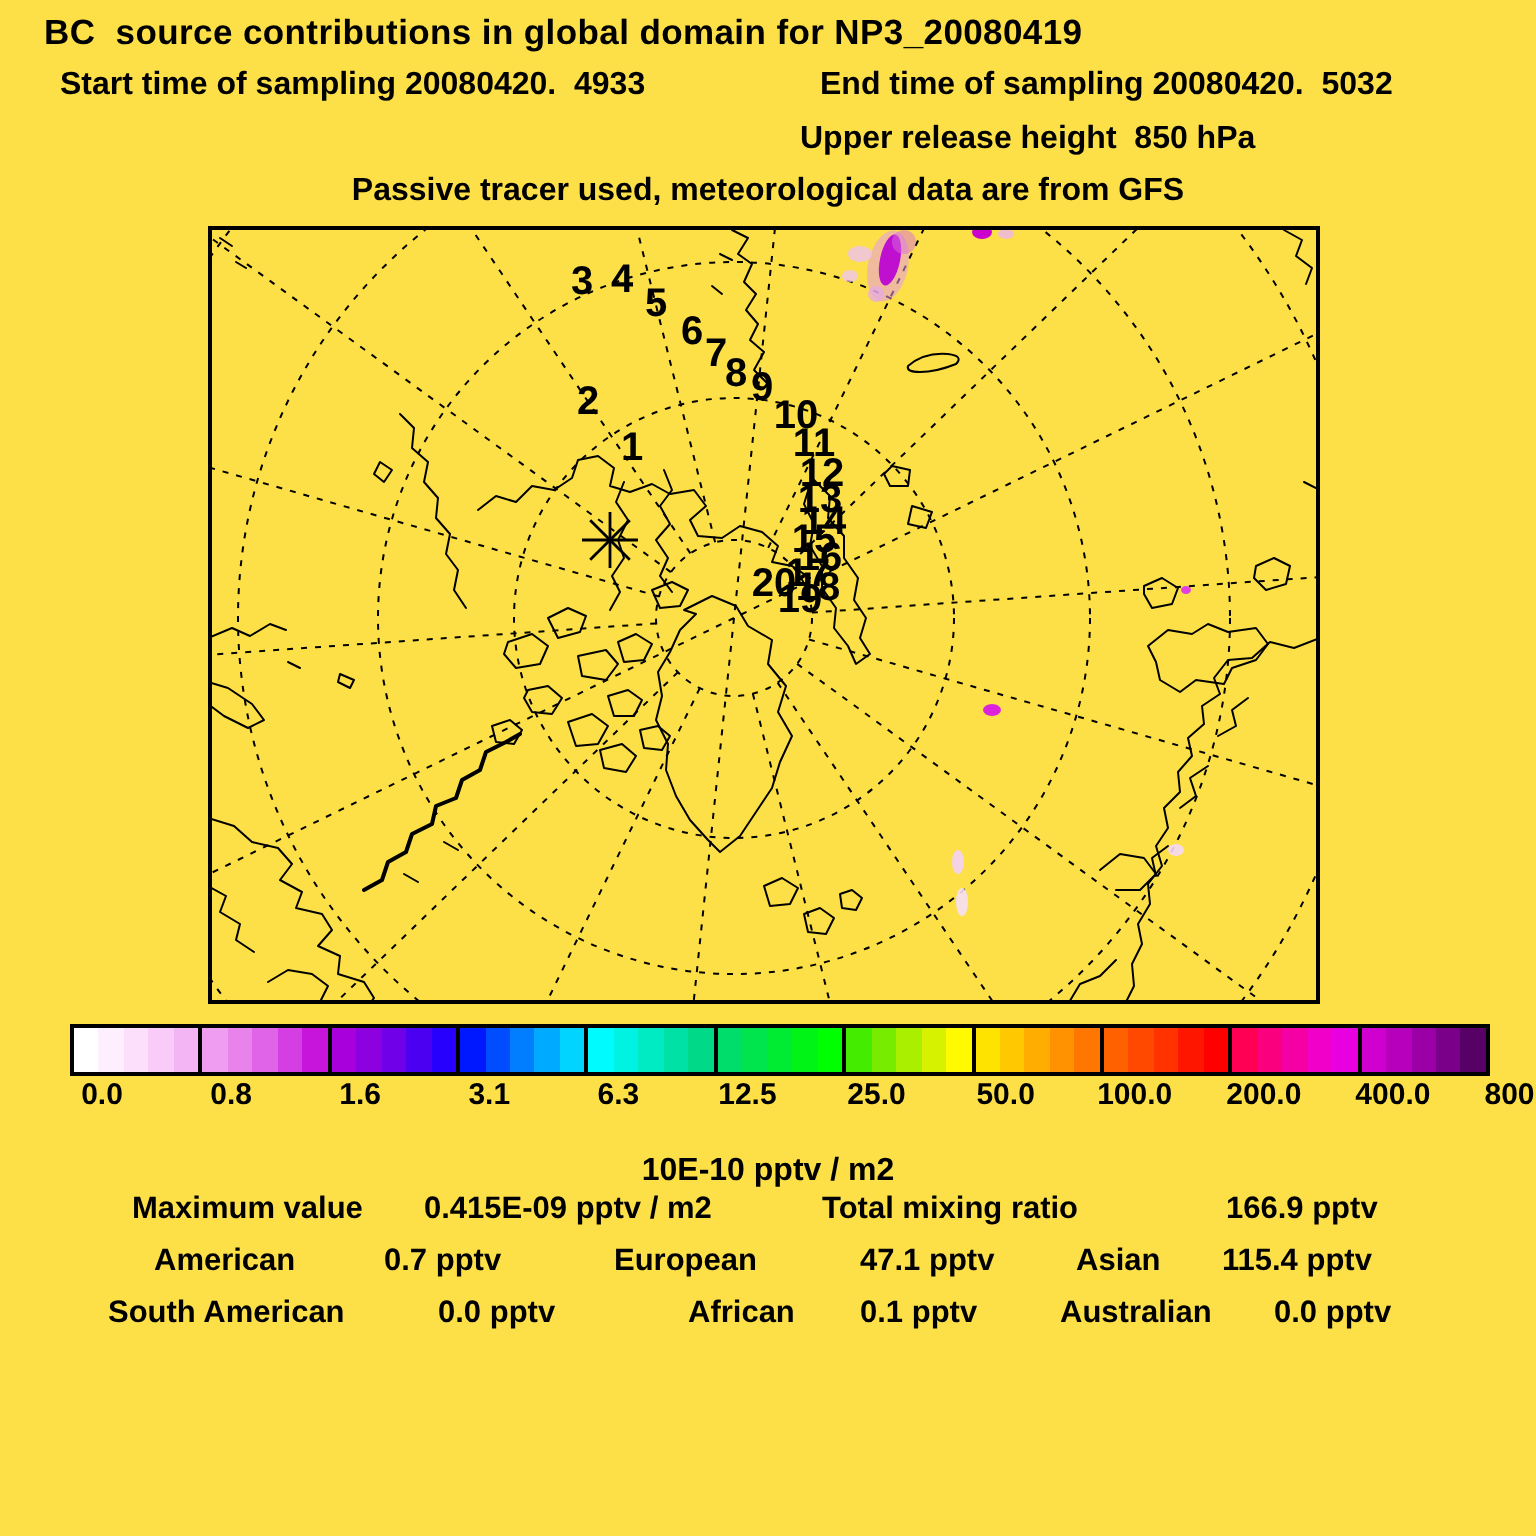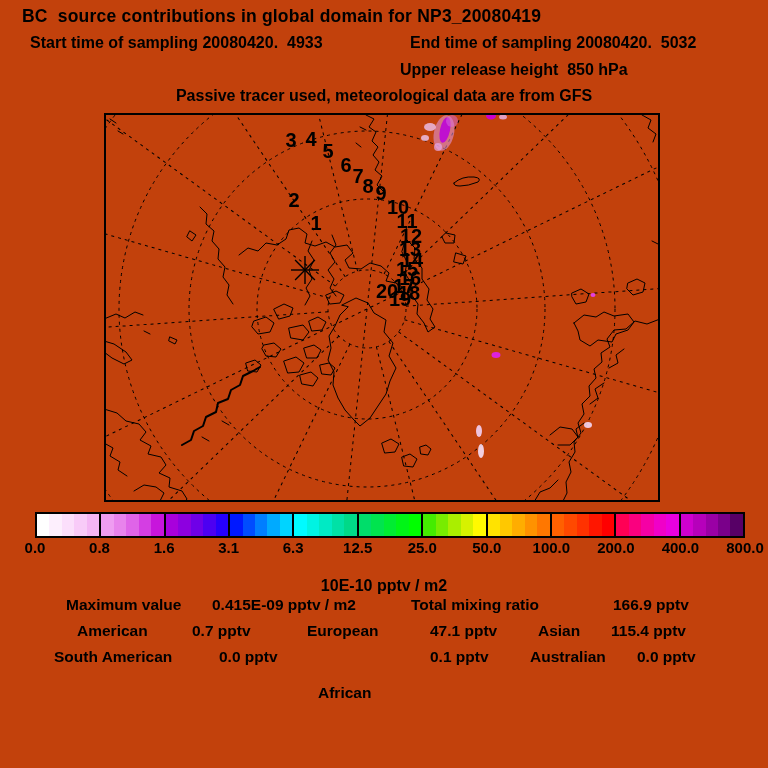--- a/index.html
+++ b/index.html
@@ -1,35 +1,35 @@
 <!DOCTYPE html>
 <html><head>
 <meta charset="utf-8">
 <style>
   html,body{margin:0;padding:0;background:#fff;}
-  #page{position:relative;width:768px;height:768px;background:#c2410c;overflow:hidden;
+  #page{position:relative;width:768px;height:768px;background:#fde047;overflow:hidden;
         font-family:"Liberation Sans",sans-serif;}
   .abs{position:absolute;white-space:pre;color:#000;}
   .title-text{font:700 17.5px "Liberation Sans",sans-serif;letter-spacing:.2px;}
   .hdr{font:700 16px "Liberation Sans",sans-serif;}
   .unit{font:700 16px "Liberation Sans",sans-serif;width:768px;text-align:center;left:0;}
   .stat-tok{position:absolute;white-space:pre;font:700 15.5px "Liberation Sans",sans-serif;color:#000;}
   #mapsvg{position:absolute;left:104px;top:113px;}
   .coast{fill:none;stroke:#000;stroke-width:1;stroke-linejoin:round;stroke-linecap:round;}
   .coast2{fill:none;stroke:#000;stroke-width:2;stroke-linejoin:round;stroke-linecap:round;}
   .grat{fill:none;stroke:#000;stroke-width:1;stroke-dasharray:3 4;}
   .frame{fill:none;stroke:#000;stroke-width:2;}
   .traj-num{font:700 20px "Liberation Sans",sans-serif;fill:#000;text-anchor:middle;}
   .star-line{stroke:#000;stroke-width:1.4;}
   #cbar{position:absolute;left:35px;top:512px;width:710px;height:26px;border:2px solid #000;
         box-sizing:border-box;display:flex;background:#fff;}
   .cb-seg{flex:1;display:flex;border-right:2px solid #000;}
   .cb-seg:last-child{border-right:none;}
   .cb-cell{flex:1;}
-  #cbar-ticks{position:absolute;left:0;top:539px;width:669px;height:20px;}
+  #cbar-ticks{position:absolute;left:16px;top:539px;width:669px;height:20px;}
   .cb-tick{position:absolute;top:0;transform:translateX(-50%);
            font:700 15px "Liberation Sans",sans-serif;color:#000;white-space:pre;}
 </style>
 </head>
 <body>
 
 <div id="page">
 
   <div class="abs title-text" style="left:22px;top:6px;">BC  source contributions in global domain for NP3_20080419</div>
   <div class="abs hdr" style="left:30px;top:34px;">Start time of sampling 20080420.  4933</div>
@@ -282,19 +282,19 @@
       <span class="stat-tok" style="left: 411px; top: 596px;">Total mixing ratio</span>
       <span class="stat-tok" style="left: 613px; top: 596px;">166.9 pptv</span>
       <span class="stat-tok" style="left: 77px; top: 622px;">American</span>
       <span class="stat-tok" style="left: 192px; top: 622px;">0.7 pptv</span>
       <span class="stat-tok" style="left: 307px; top: 622px;">European</span>
       <span class="stat-tok" style="left: 430px; top: 622px;">47.1 pptv</span>
       <span class="stat-tok" style="left: 538px; top: 622px;">Asian</span>
       <span class="stat-tok" style="left: 611px; top: 622px;">115.4 pptv</span>
       <span class="stat-tok" style="left: 54px; top: 648px;">South American</span>
       <span class="stat-tok" style="left: 219px; top: 648px;">0.0 pptv</span>
-      <span class="stat-tok" style="left: 318px; top: 648px; margin-top: 36px;">African</span>
+      <span class="stat-tok" style="left: 344px; top: 648px;">African</span>
       <span class="stat-tok" style="left: 430px; top: 648px;">0.1 pptv</span>
       <span class="stat-tok" style="left: 530px; top: 648px;">Australian</span>
       <span class="stat-tok" style="left: 637px; top: 648px;">0.0 pptv</span>
     </div>
 
 </div>
 
 </body></html>

